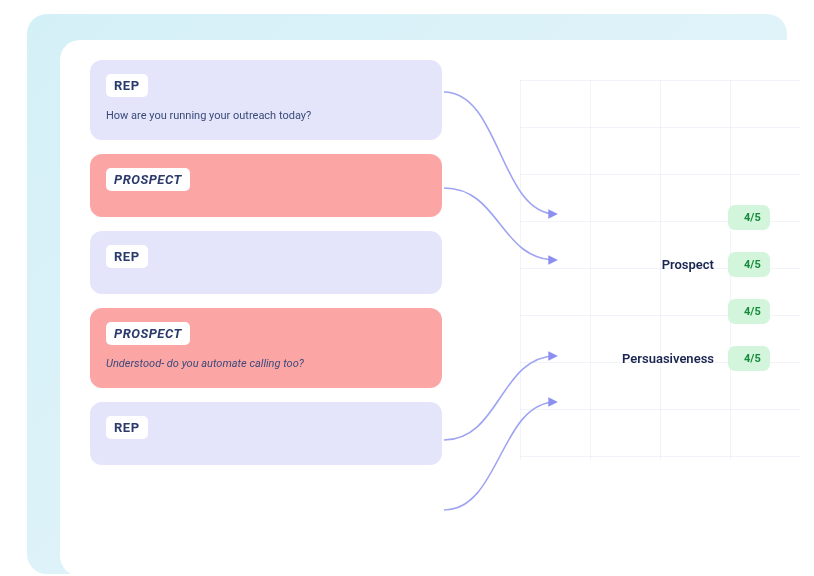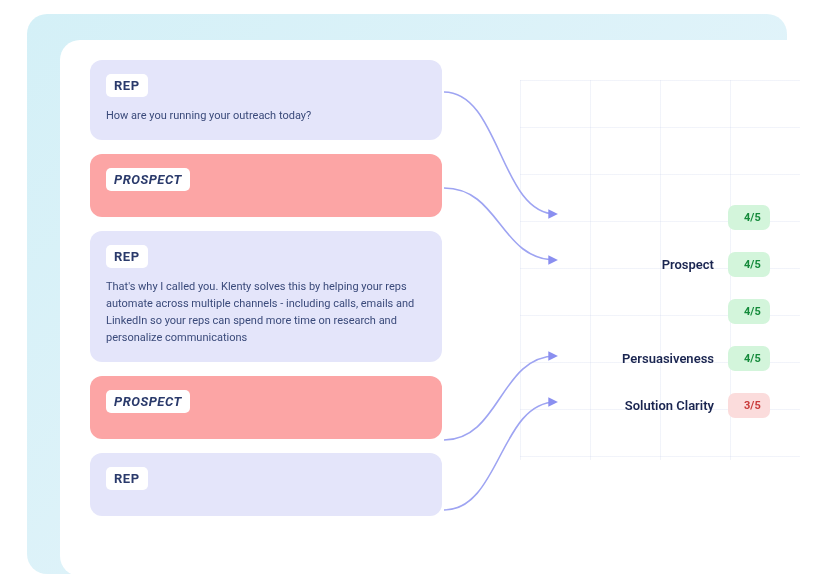--- a/index.html
+++ b/index.html
@@ -133,25 +133,25 @@
     <span class="role-tag">REP</span>
     <div class="bubble-text">How are you running your outreach today?</div>
   </div>
 
   <div class="bubble bubble-prospect">
     <span class="role-tag">PROSPECT</span>
   </div>
 
   <div class="bubble bubble-rep">
     <span class="role-tag">REP</span>
-    <div class="bubble-text">That's why I called you. Klenty solves this by helping your reps automate across multiple channels - including calls, emails and LinkedIn so your reps can spend more time on research and personalize communications</div>
   </div>
 
   <div class="bubble bubble-prospect">
     <span class="role-tag">PROSPECT</span>
+    <div class="bubble-text">Understood- do you automate calling too?</div>
   </div>
 
   <div class="bubble bubble-rep">
     <span class="role-tag">REP</span>
     
   </div>
 
 </div>
 
 <div class="metrics">
@@ -170,18 +170,14 @@
   <div class="metric-row">
     <span class="metric-label"></span>
     <span class="score score-green">4/5</span>
   </div>
 
   <div class="metric-row">
     <span class="metric-label">Persuasiveness</span>
     <span class="score score-green">4/5</span>
   </div>
 
-  <div class="metric-row">
-    <span class="metric-label">Solution Clarity</span>
-    <span class="score score-red">3/5</span>
-  </div>
 
 </div>
 
 </body></html>

